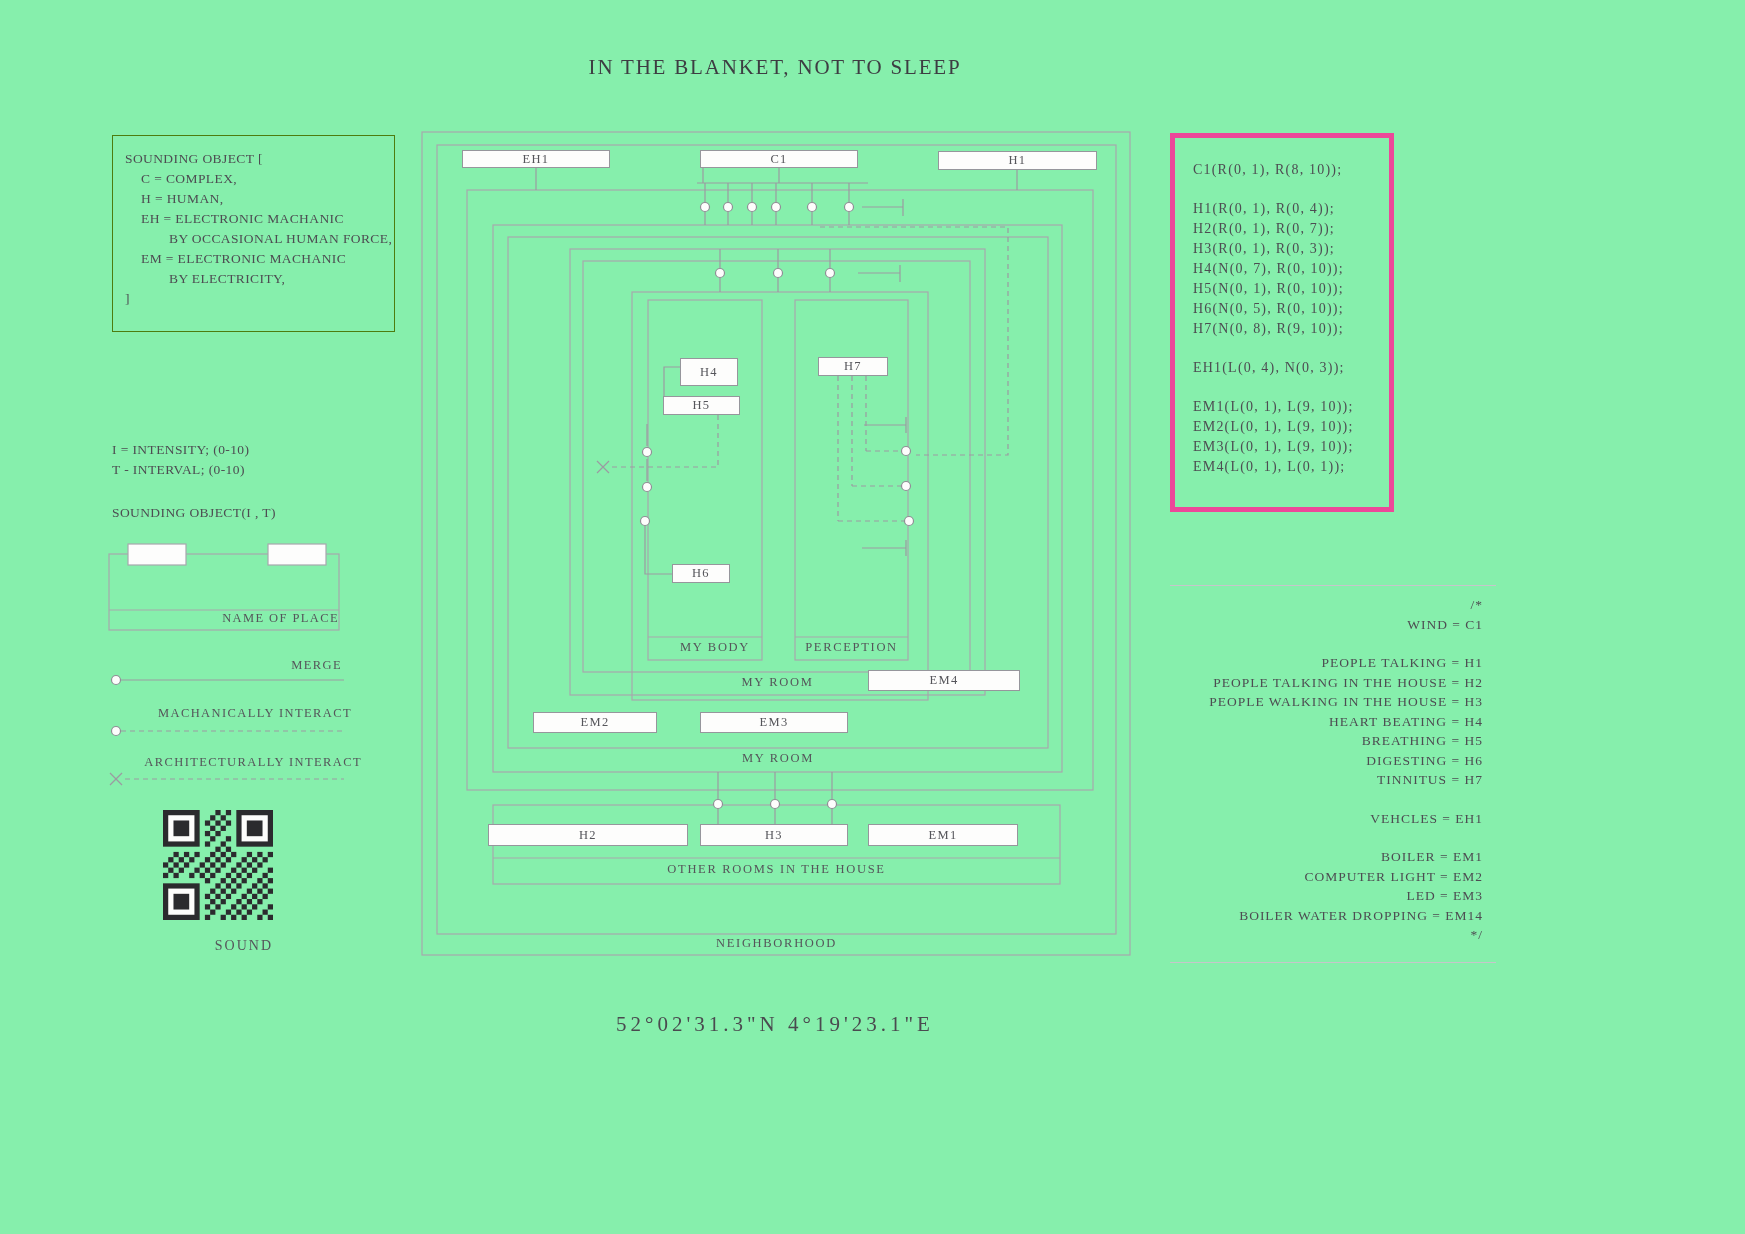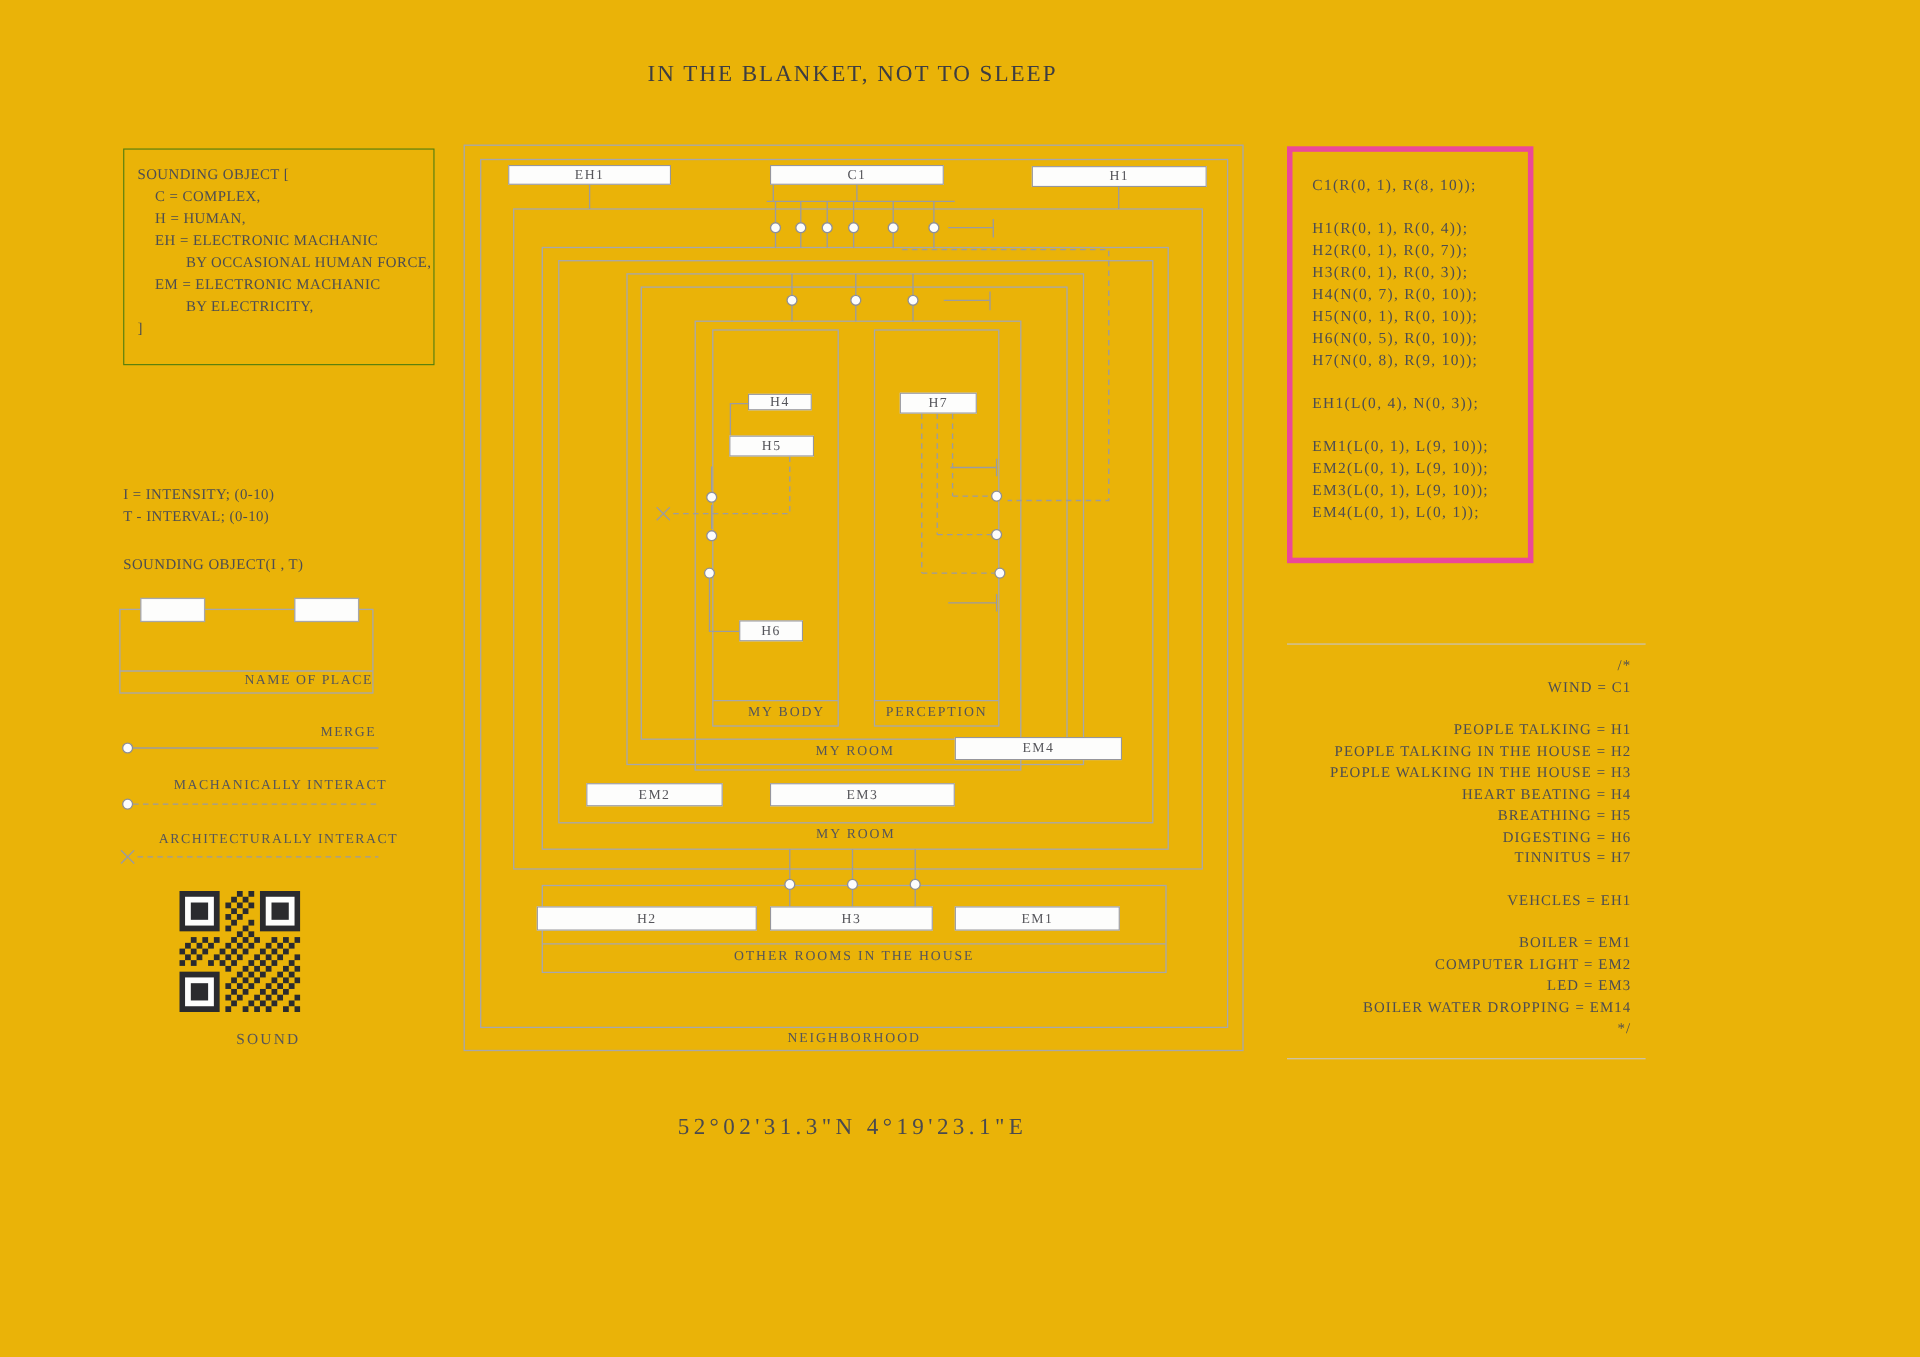--- a/index.html
+++ b/index.html
@@ -1,18 +1,18 @@
 <!DOCTYPE html>
 <html><head>
 <meta charset="utf-8">
 <style>
   *{box-sizing:border-box;margin:0;padding:0}
   html,body{background:#f6f6f4}
   body{font-family:"Liberation Serif",serif;color:#4a4a4e}
-  .page{position:relative;width:1745px;height:1234px;background:#eab308;overflow:hidden;margin:0 auto}
+  .page{position:relative;width:1745px;height:1234px;background:#86efac;overflow:hidden;margin:0 auto}
   .abs{position:absolute}
   .title{position:absolute;left:420px;top:55px;width:710px;text-align:center;
          font-size:21px;letter-spacing:1.8px;color:#3d3d42}
   .coords{position:absolute;left:420px;top:1012px;width:710px;text-align:center;
           font-size:21px;letter-spacing:4px;color:#4a4a4f}
   .panel{border:1px solid #4d7c0f}
   .ln{line-height:20px;font-size:13.5px;letter-spacing:.4px;color:#4d4d52;white-space:pre}
   .indent1{padding-left:16px}
   .indent2{padding-left:44px}
   .sym-label{position:absolute;text-align:right;font-size:12.5px;letter-spacing:1.4px;color:#55555a}
@@ -273,42 +273,42 @@
   <div class="dbox" style="left:462px;top:150px;width:148px;height:18px">
     <span>EH1</span>
     </div>
   <div class="dbox" style="left:700px;top:150px;width:158px;height:18px">
     <span>C1</span>
     </div>
   <div class="dbox" style="left:938px;top:151px;width:159px;height:19px">
     <span>H1</span>
     </div>
 
-  <div class="dbox" style="left:680px;top:358px;width:58px;height:15px">
+  <div class="dbox" style="left:680px;top:358px;width:58px;height:28px">
     <span>H4</span>
     </div>
   <div class="dbox" style="left:663px;top:396px;width:77px;height:19px">
     <span>H5</span>
     </div>
   <div class="dbox" style="left:672px;top:564px;width:58px;height:19px">
     <span>H6</span>
     </div>
   <div class="dbox" style="left:818px;top:357px;width:70px;height:19px">
     <span>H7</span>
     </div>
 
   <div class="dlabel" style="left:649px;top:640px;width:132px">MY BODY</div>
   <div class="dlabel" style="left:796px;top:640px;width:111px">PERCEPTION</div>
 
   <div class="dlabel" style="left:572px;top:675px;width:411px">MY ROOM</div>
 
   <div class="dbox" style="left:533px;top:712px;width:124px;height:21px">
     <span>EM2</span>
     </div>
-  <div class="dbox" style="left:700px;top:712px;width:168px;height:21px">
+  <div class="dbox" style="left:700px;top:712px;width:148px;height:21px">
     <span>EM3</span>
     </div>
   <div class="dbox" style="left:868px;top:670px;width:152px;height:21px">
     <span>EM4</span>
     </div>
 
   <div class="dlabel" style="left:508px;top:751px;width:540px">MY ROOM</div>
 
   <div class="dbox" style="left:488px;top:824px;width:200px;height:22px">
     <span>H2</span>

